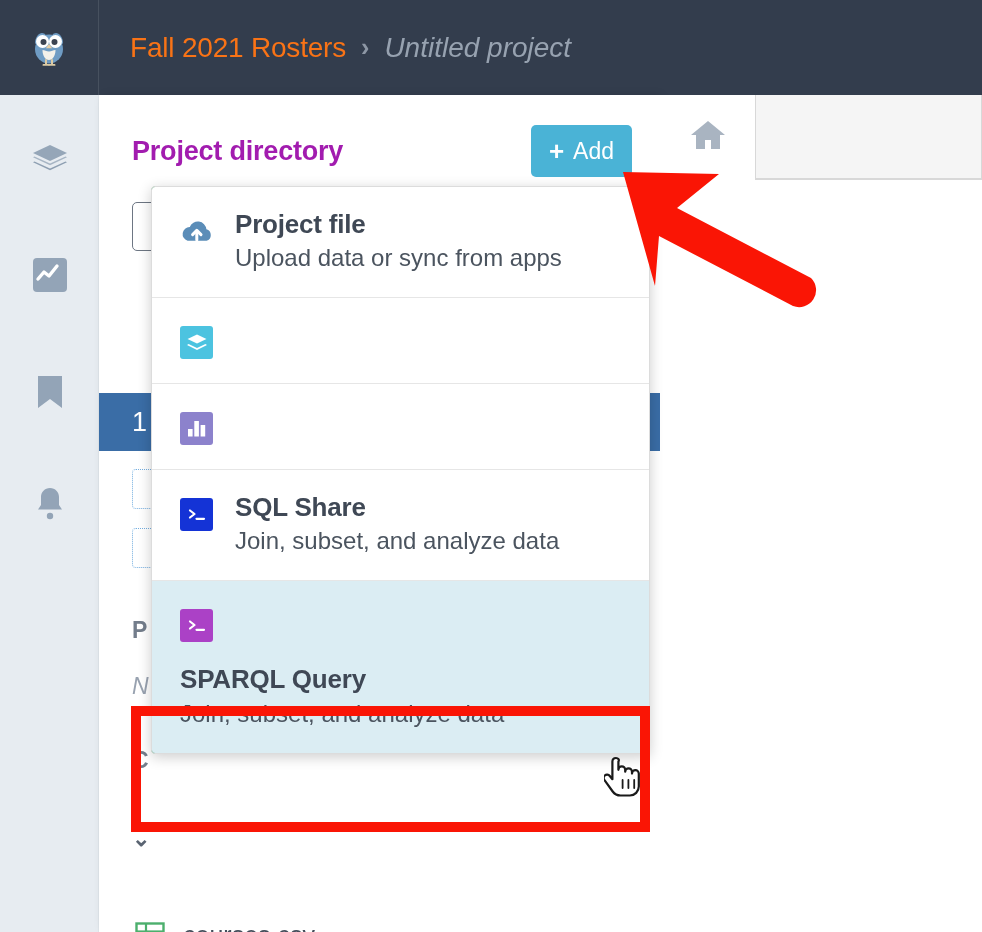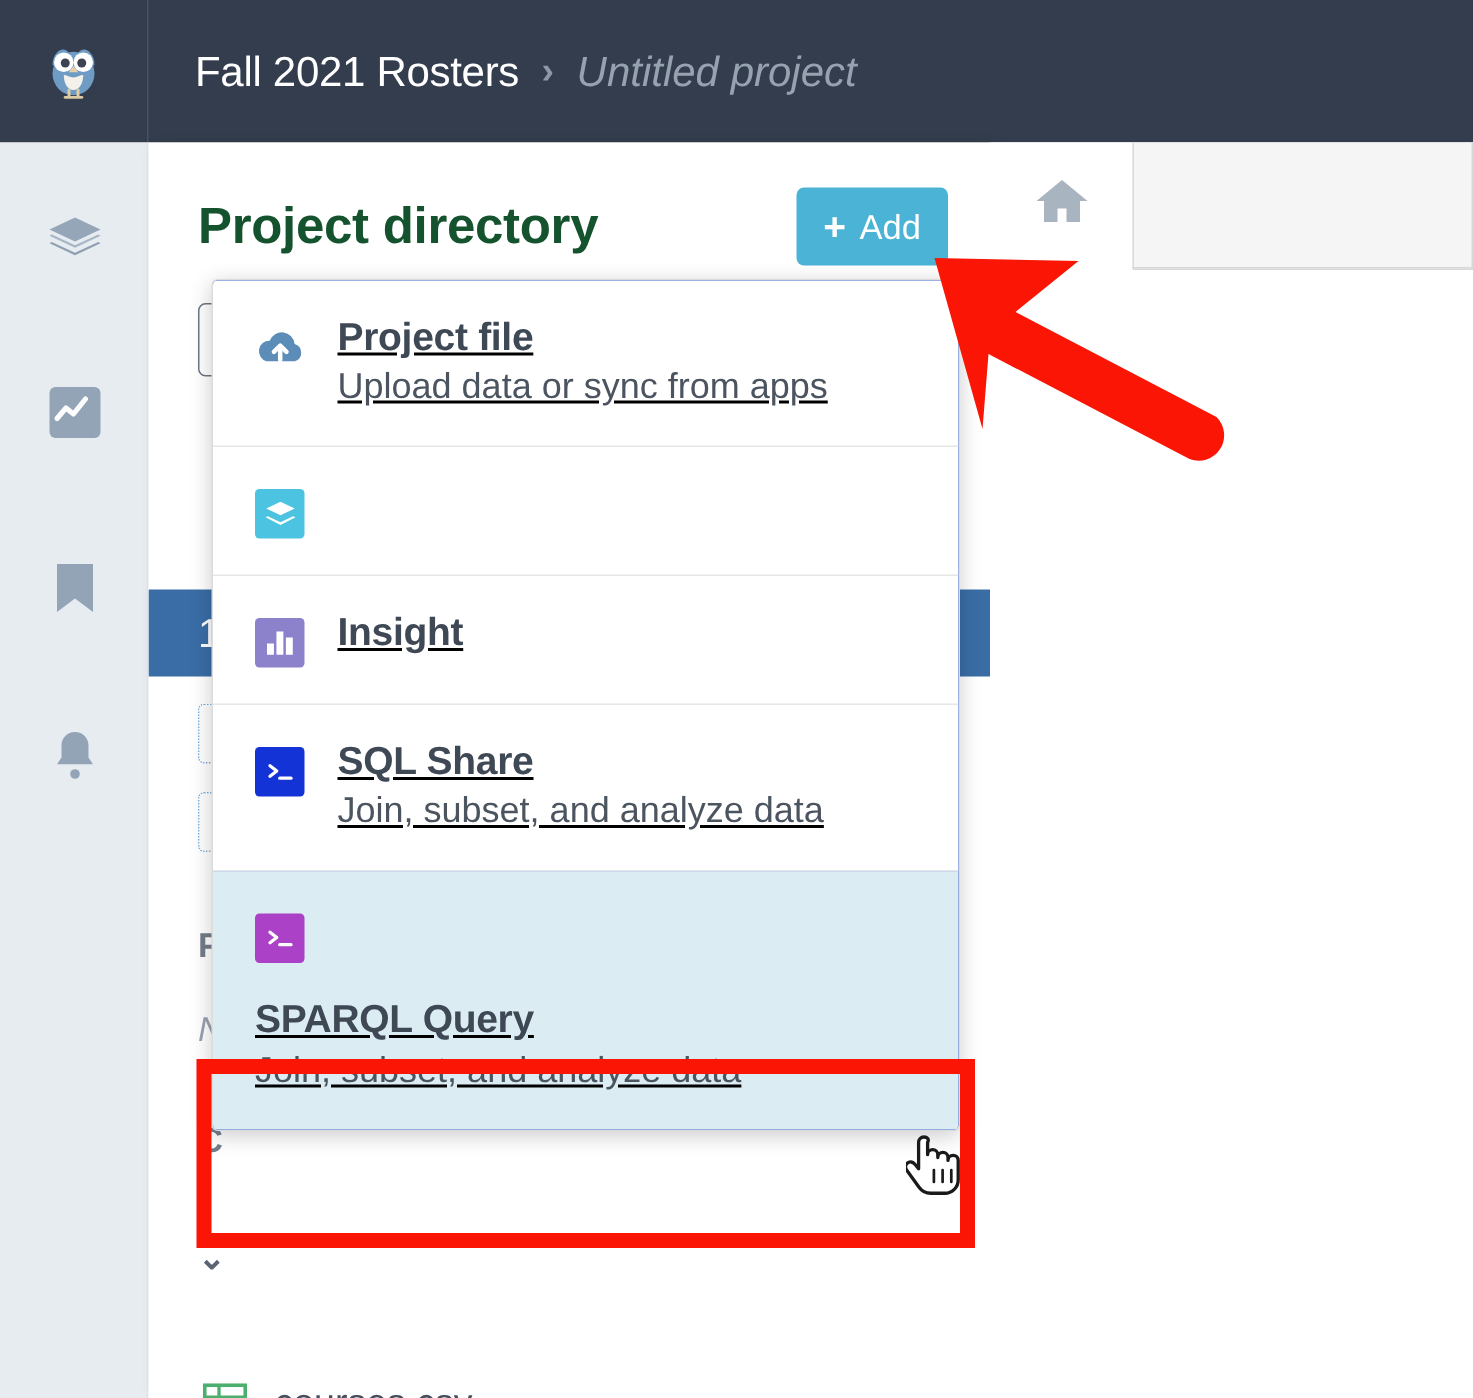--- a/index.html
+++ b/index.html
@@ -36,21 +36,21 @@
   }
   .owl { width: 46px; height: 46px; position: relative; }
   .owl svg { display: block; }
 
   .breadcrumb {
     display: flex; align-items: center;
     padding-left: 31px;
     gap: 15px;
   }
   .crumb-root {
-    color: #ffffff;
+    color: #f97316;
     font-size: 28px;
     font-weight: 400;
     letter-spacing: -0.2px;
     white-space: nowrap;
   }
   .crumb-sep {
     color: #8d97a5;
     font-size: 25px;
     font-weight: 600;
     line-height: 1;
@@ -88,23 +88,23 @@
     box-shadow: 3px 0 10px -2px rgba(0,0,0,0.16);
     overflow: hidden;
   }
   .dir-head {
     position: absolute;
     top: 27px; left: 33px;
     width: 500px; height: 58px;
     display: flex; align-items: center; justify-content: space-between;
   }
   .dir-title {
-    font-size: 34px;
+    font-size: 27px;
     font-weight: bold;
-    color: #14532d;
+    color: #a21caf;
     letter-spacing: -0.2px;
   }
   .add-btn {
     background: #4ab3d6;
     color: #ffffff;
     border: none;
     border-radius: 5px;
     font-family: "Liberation Sans", sans-serif;
     font-size: 23px;
     font-weight: 400;
@@ -215,29 +215,28 @@
   .ws-divider {
     position: absolute;
     top: 84px; left: 95px;
     width: 227px; height: 1px;
     background: #d8d8d8;
   }
 
   
   .menu {
     position: absolute;
-    top: 186px; left: 141px;
+    top: 186px; left: 151px;
     width: 497px;
-    background: #1d4ed8;
+    background: #15803d;
     border: 1px solid #dcdcdc;
     border-radius: 4px;
     box-shadow: 0 3px 14px rgba(0,0,0,0.20);
     overflow: hidden;
     z-index: 40;
-    text-decoration: underline;
   }
   .menu-item {
     display: flex;
     align-items: flex-start;
     gap: 22px;
     padding: 22px 20px 24px 28px;
     border-bottom: 1px solid #e6e6e6;
     cursor: pointer;
     background: #fff;
   }
@@ -457,21 +456,20 @@
       <span class="mi-icon">
         <span class="sq-icon insight">
           <svg width="21" height="19" viewBox="0 0 21 19" aria-hidden="true">
             <rect x="2" y="10" width="4.6" height="7.5" fill="#ffffff"></rect>
             <rect x="8.3" y="2" width="4.6" height="15.5" fill="#ffffff"></rect>
             <rect x="14.6" y="6" width="4.6" height="11.5" fill="#ffffff"></rect>
           </svg>
         </span>
       </span>
       <span class="mi-text">
-        <span class="mi-title">Insight</span>
       </span>
     </div>
 
     <div class="menu-item">
       <span class="mi-icon">
         <span class="sq-icon sql">
           <svg width="22" height="18" viewBox="0 0 22 18" aria-hidden="true">
             <path d="M4 4.5L8.5 8 4 11.5" stroke="#ffffff" stroke-width="2.2" fill="none" stroke-linecap="round" stroke-linejoin="round"></path>
             <line x1="10.5" y1="12.8" x2="18" y2="12.8" stroke="#ffffff" stroke-width="2.2" stroke-linecap="round"></line>
           </svg>

